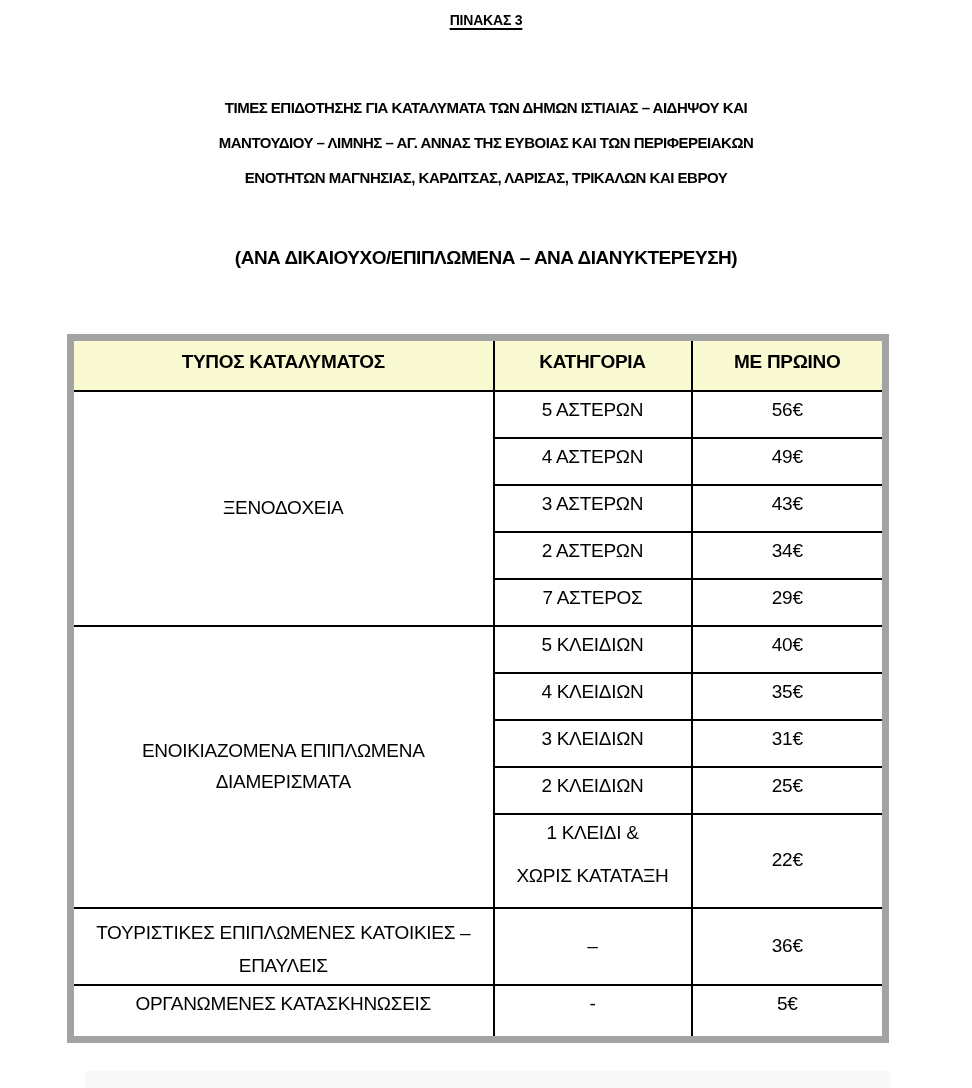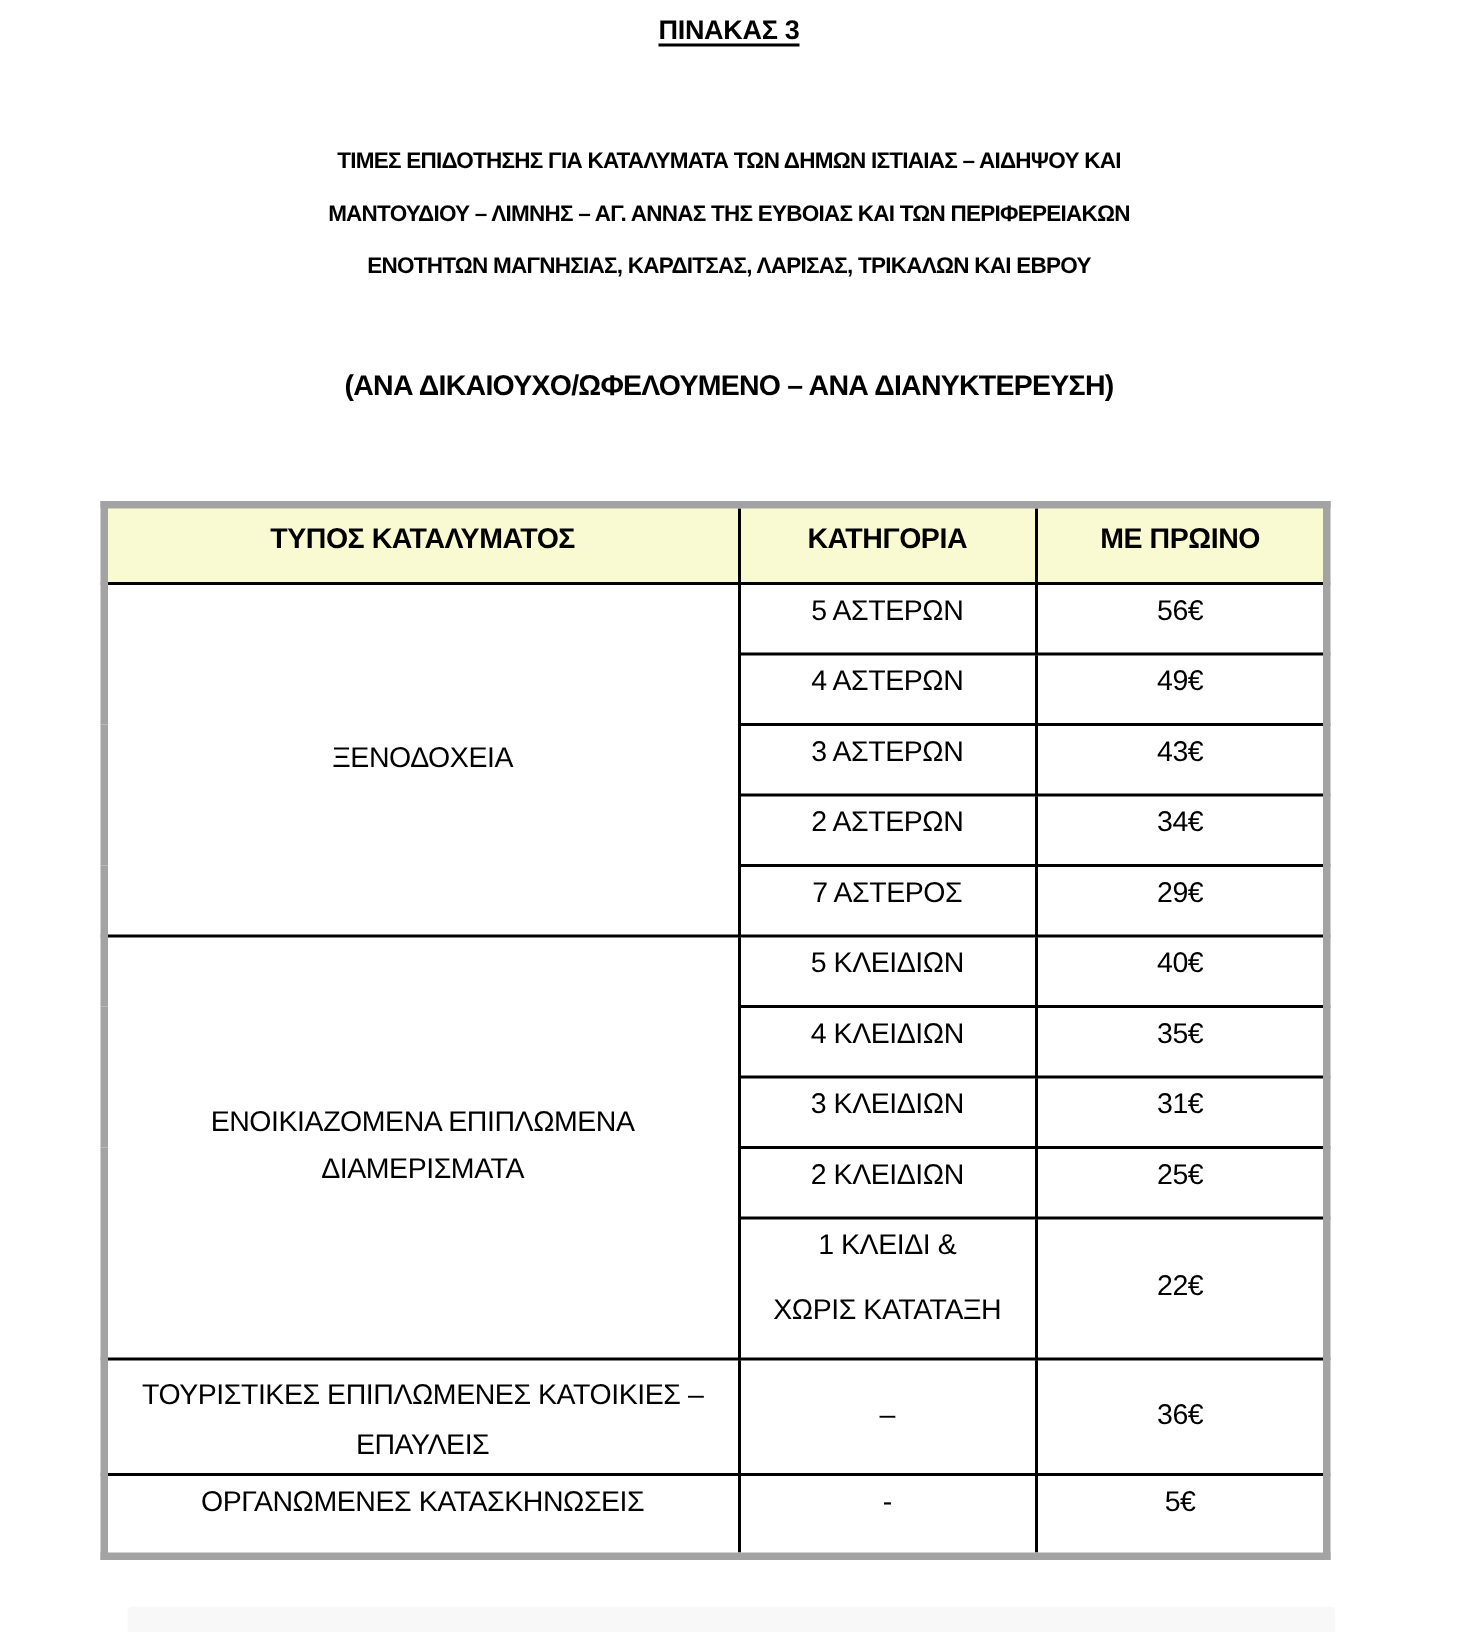--- a/index.html
+++ b/index.html
@@ -11,21 +11,21 @@
     width: 972px;
     height: 1088px;
     position: relative;
     font-family: "Liberation Sans", "DejaVu Sans", sans-serif;
     color: #000000;
     overflow: hidden;
   }
   .doc-title {
     margin: 7px 0 0 0;
     text-align: center;
-    font-size: 18px;
+    font-size: 14px;
     font-weight: 700;
     line-height: 26px;
     text-decoration: underline;
     text-decoration-thickness: 2px;
     text-underline-offset: 3px;
     letter-spacing: -0.2px;
   }
   .heading {
     margin-top: 57px;
     text-align: center;
@@ -50,21 +50,21 @@
   }
   .price-table col.c1 { width: 423px; }
   .price-table col.c2 { width: 198px; }
   .price-table col.c3 { width: 194px; }
   .price-table th, .price-table td {
     border: 2px solid #000000;
     text-align: center;
     font-size: 19px;
     letter-spacing: -0.3px;
   }
-  .price-table { border: 5px solid #a3a3a3; }
+  .price-table { border: 7px solid #a3a3a3; }
   .price-table th {
     background: #fafad2;
     font-weight: 700;
     height: 41px;
     vertical-align: middle;
     padding: 0 2px 8px 2px;
   }
   .price-table td {
     font-weight: 400;
     vertical-align: top;
@@ -95,21 +95,21 @@
 <body>
 
 <div class="doc-title">ΠΙΝΑΚΑΣ 3</div>
 
 <div class="heading">
   <div>ΤΙΜΕΣ ΕΠΙΔΟΤΗΣΗΣ ΓΙΑ ΚΑΤΑΛΥΜΑΤΑ ΤΩΝ ΔΗΜΩΝ ΙΣΤΙΑΙΑΣ – ΑΙΔΗΨΟΥ ΚΑΙ</div>
   <div>ΜΑΝΤΟΥΔΙΟΥ – ΛΙΜΝΗΣ – ΑΓ. ΑΝΝΑΣ ΤΗΣ ΕΥΒΟΙΑΣ ΚΑΙ  ΤΩΝ ΠΕΡΙΦΕΡΕΙΑΚΩΝ</div>
   <div>ΕΝΟΤΗΤΩΝ ΜΑΓΝΗΣΙΑΣ, ΚΑΡΔΙΤΣΑΣ, ΛΑΡΙΣΑΣ, ΤΡΙΚΑΛΩΝ ΚΑΙ ΕΒΡΟΥ</div>
 </div>
 
-<div class="subtitle">(ΑΝΑ ΔΙΚΑΙΟΥΧΟ/ΩΦΕΛΟΥΜΕΝΟ – ΑΝΑ ΔΙΑΝΥΚΤΕΡΕΥΣΗ)</div>
+<div class="subtitle">(ΑΝΑ ΔΙΚΑΙΟΥΧΟ/ΕΠΙΠΛΩΜΕΝΑ – ΑΝΑ ΔΙΑΝΥΚΤΕΡΕΥΣΗ)</div>
 
 <table class="price-table">
   <colgroup>
     <col class="c1">
       <col class="c2">
       <col class="c3">
   </colgroup>
   <thead>
     <tr>
       <th>ΤΥΠΟΣ ΚΑΤΑΛΥΜΑΤΟΣ</th>

